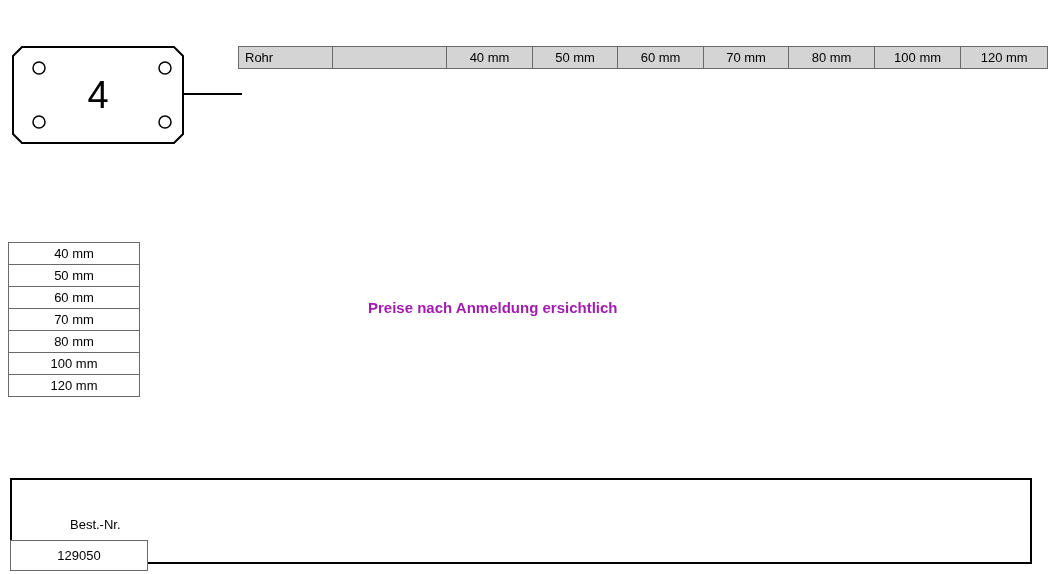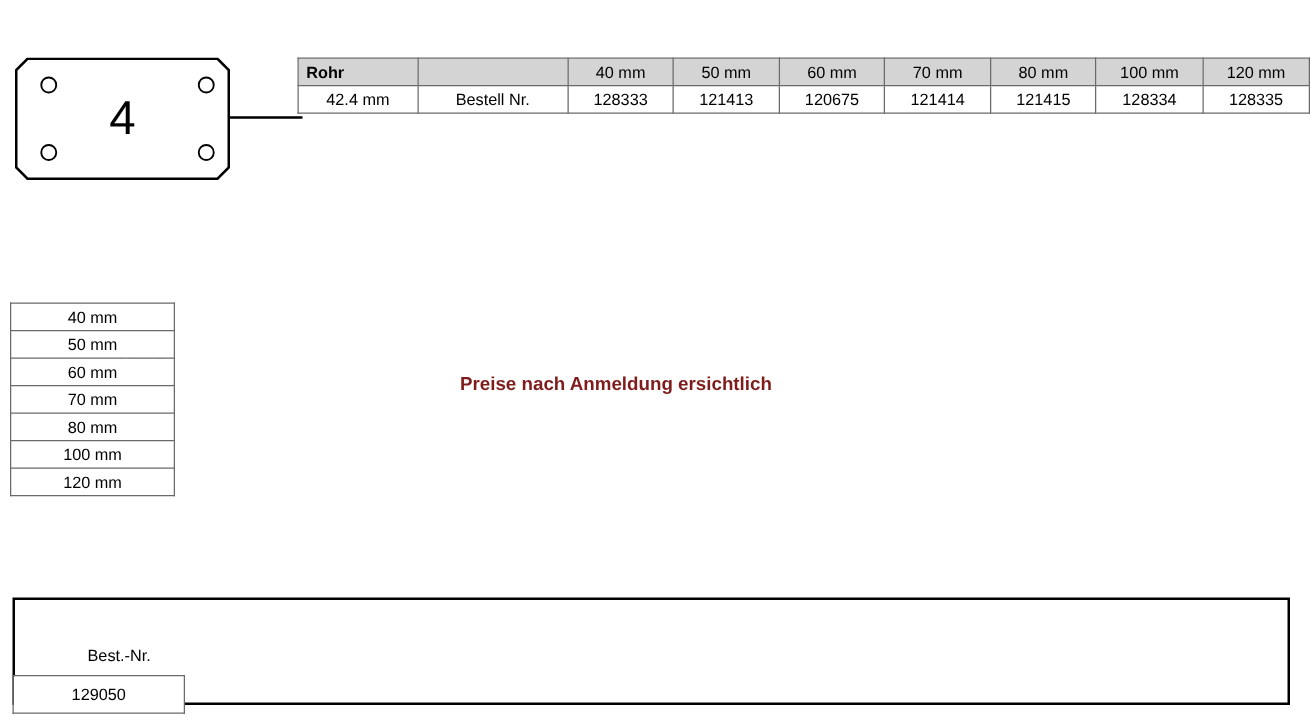--- a/index.html
+++ b/index.html
@@ -69,21 +69,20 @@
     text-align: center;
     font-weight: normal;
     white-space: nowrap;
     background: #ffffff;
   }
   #rohr-table thead td {
     background: #d4d4d4;
   }
   #rohr-table td.label-left {
     text-align: left;
-    font-weight: bold;
   }
   #rohr-table td.col-size {
     width: 90px;
   }
   #rohr-table td.col-best {
     width: 118px;
   }
   #rohr-table td.col-num {
     width: 78px;
   }
@@ -114,21 +113,21 @@
     background: #ffffff;
   }
 
   
   #notice {
     position: absolute;
     left: 368px;
     top: 299px;
     font-size: 15px;
     font-weight: bold;
-    color: #7f1d1d;
+    color: #a21caf;
     white-space: nowrap;
   }
 
   
   #bottom-box {
     position: absolute;
     left: 10px;
     top: 478px;
     width: 1022px;
     height: 86px;
@@ -189,31 +188,20 @@
       <td class="col-num">40 mm</td>
       <td class="col-num">50 mm</td>
       <td class="col-num">60 mm</td>
       <td class="col-num">70 mm</td>
       <td class="col-num">80 mm</td>
       <td class="col-num">100 mm</td>
       <td class="col-num">120 mm</td>
     </tr>
   </thead>
   <tbody>
-    <tr>
-      <td class="col-size">42.4 mm</td>
-      <td class="col-best">Bestell Nr.</td>
-      <td class="col-num">128333</td>
-      <td class="col-num">121413</td>
-      <td class="col-num">120675</td>
-      <td class="col-num">121414</td>
-      <td class="col-num">121415</td>
-      <td class="col-num">128334</td>
-      <td class="col-num">128335</td>
-    </tr>
   </tbody>
 </table>
 
 <div id="laengen-title">Längen</div>
 <table id="laengen-table">
   <tbody>
     <tr>
         <td>40 mm</td>
       </tr>
     <tr>

